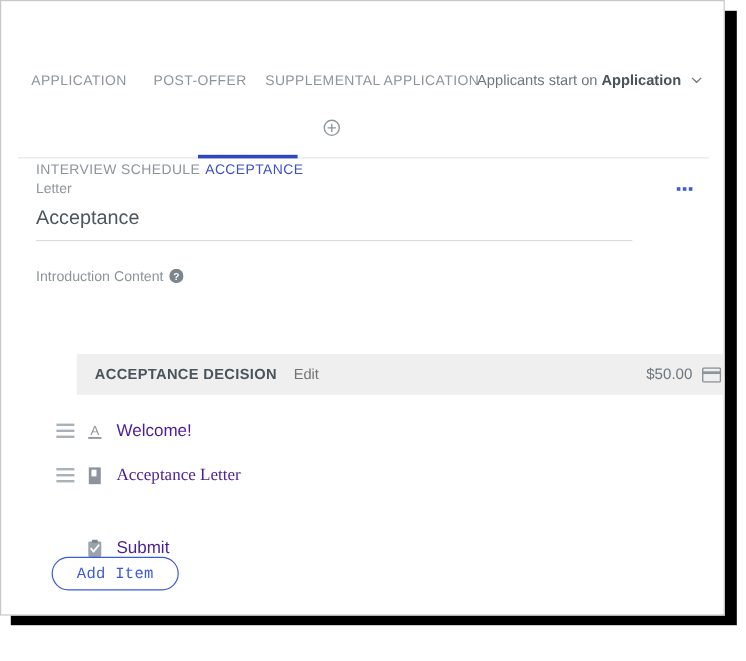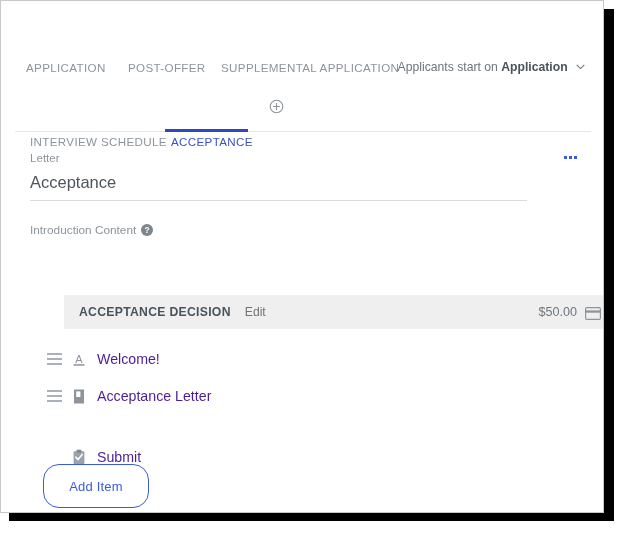--- a/index.html
+++ b/index.html
@@ -218,21 +218,21 @@
 
   
   .item-row {
     position: absolute;
     left: 0;
     height: 22px;
     display: flex;
     align-items: center;
   }
   .row-1 { top: 347px; left: 46px; }
-  .row-2 { top: 384px; left: 46px; }
+  .row-2 { top: 384px; left: 46px; font-family: Liberation Serif, serif; }
   .row-3 { top: 445px; left: 70px; justify-content: center; }
 
   .drag-handle {
     width: 15px;
     height: 12px;
     margin-right: 9px;
     display: flex;
     flex-direction: column;
     justify-content: space-between;
   }
@@ -256,27 +256,27 @@
     color: #4c1d95;
     white-space: nowrap;
   }
 
   
   .add-item-btn {
     position: absolute;
     left: 42px;
     top: 463px;
     width: 106px;
-    height: 44px;
+    height: 28px;
     border: 1px solid #3b5bdb;
     border-radius: 16px;
     background: #ffffff;
     color: #3b5bdb;
     font-size: 13px;
-    font-family: Liberation Sans, sans-serif;
+    font-family: Liberation Mono, monospace;
     display: flex;
     align-items: center;
     justify-content: center;
     padding: 0;
     cursor: pointer;
     letter-spacing: 0.2px;
   }
 </style>
 </head>
 <body>

